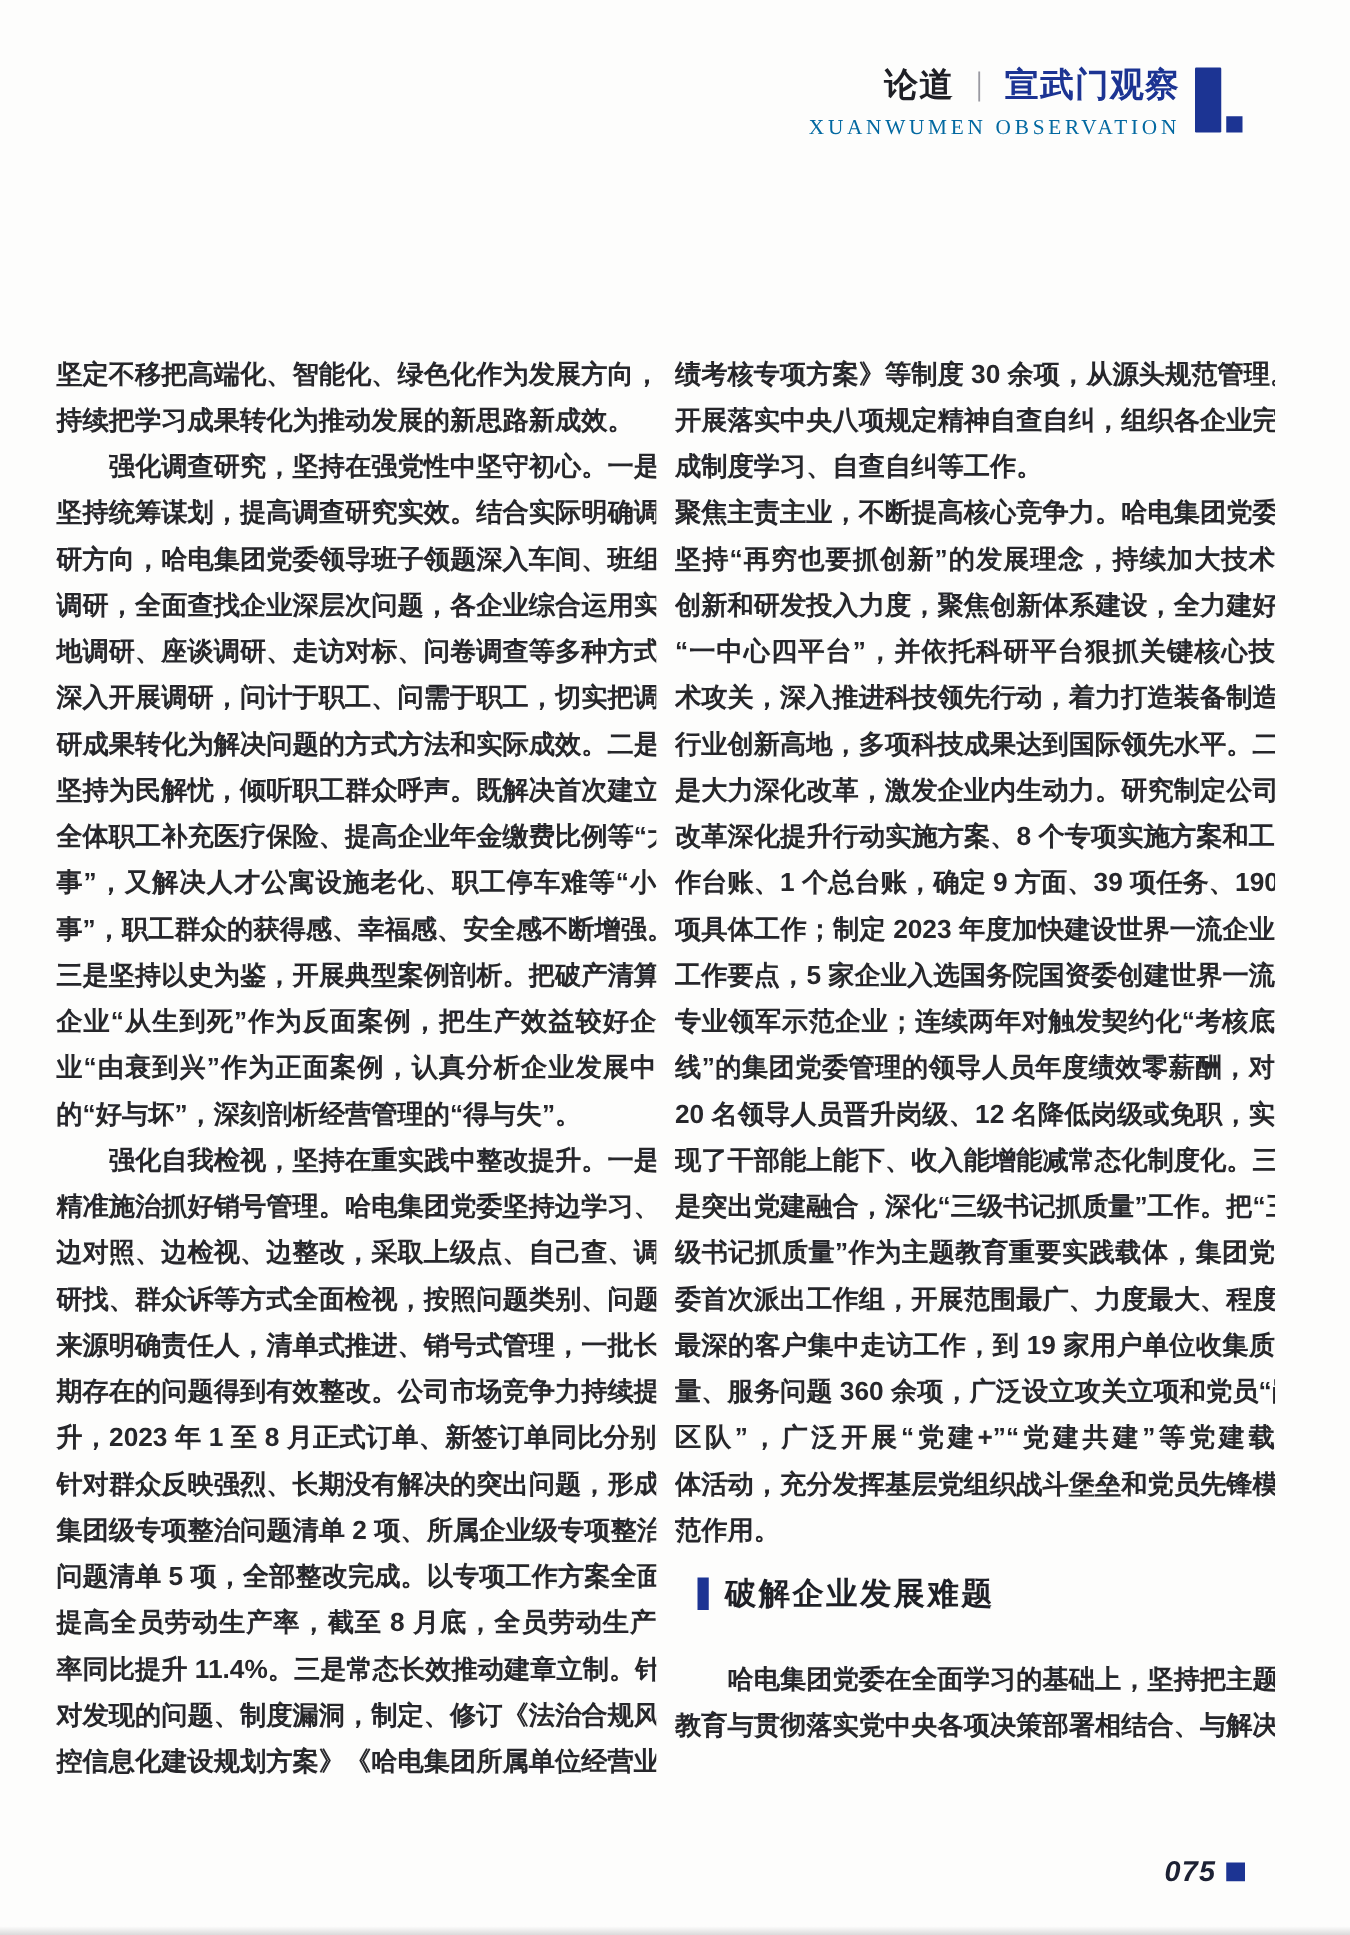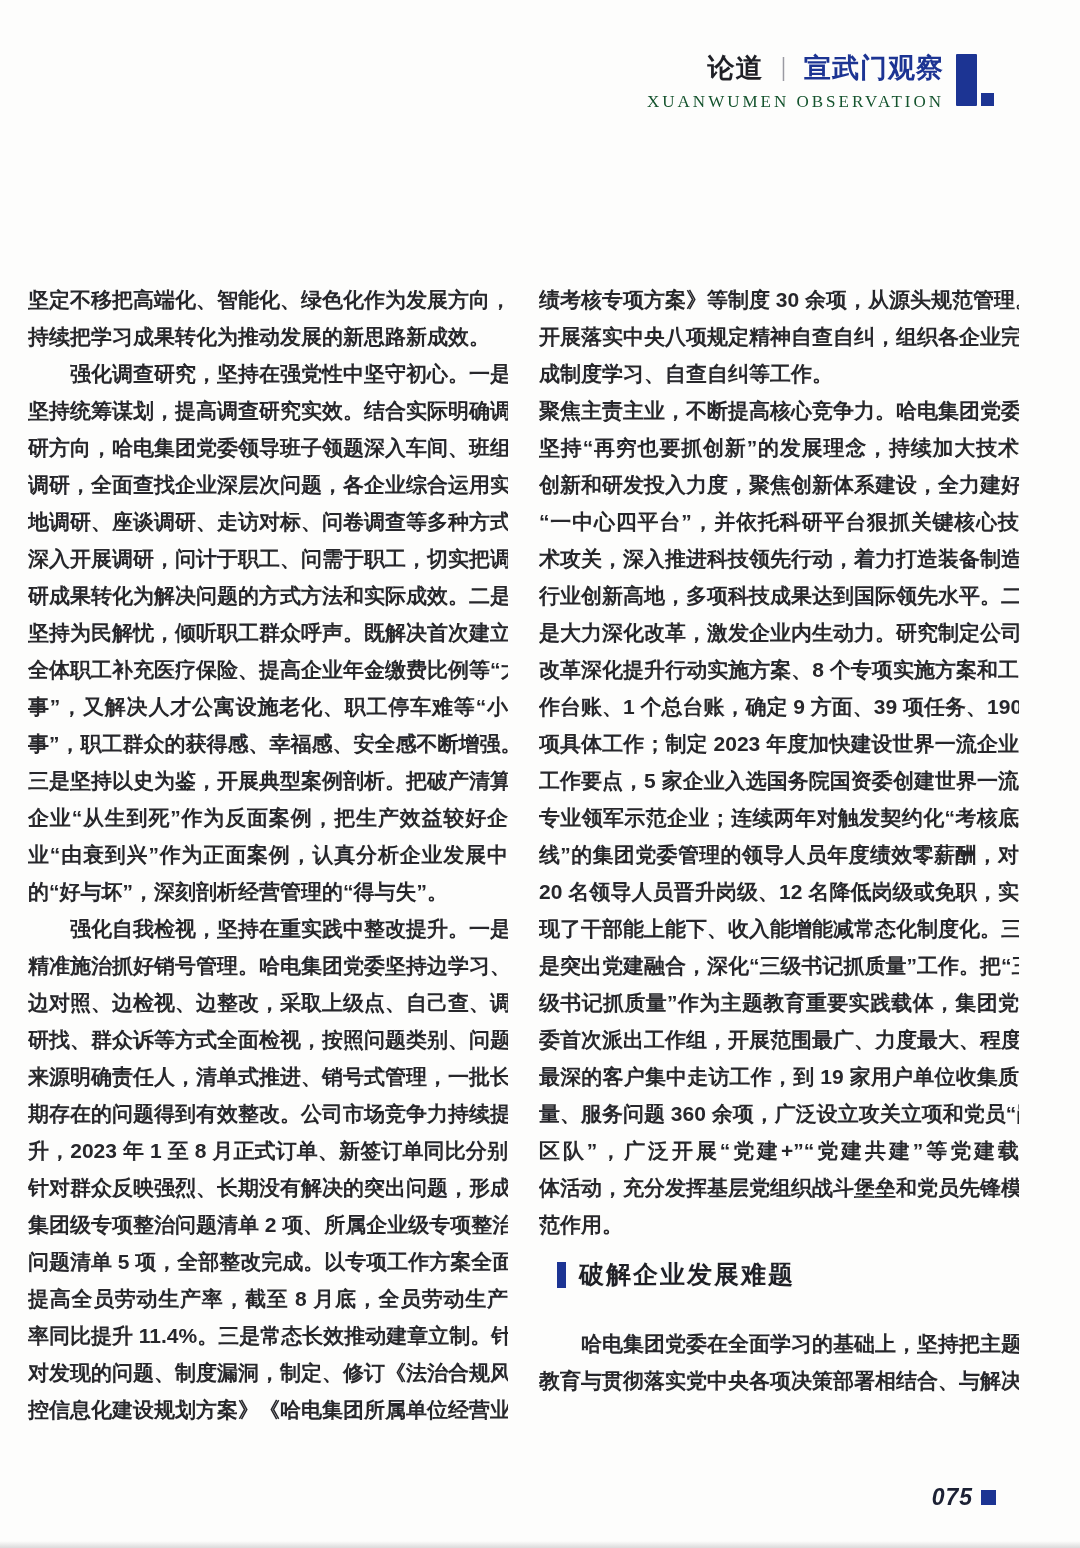--- a/index.html
+++ b/index.html
@@ -8,26 +8,26 @@
     background:#fdfdfc;
     font-family:"Liberation Sans","DejaVu Sans",sans-serif;
   }
   
   .header{position:absolute;top:50px;right:86px;display:flex;gap:12px;align-items:flex-start;}
   .header-text{text-align:right;}
   .header-line1{font-size:27px;font-weight:bold;letter-spacing:1px;color:#1f2026;white-space:nowrap;}
   .header-section{color:#1f2026;font-family:Liberation Serif, serif;}
   .header-divider{color:#9a9aa2;font-weight:400;font-size:24px;margin:0 8px;position:relative;top:-2px;}
   .header-title{color:#1c3493;}
-  .header-sub{font-family:"Liberation Serif","DejaVu Serif",serif;font-size:17px;letter-spacing:3px;color:#14532d;margin-top:6px;white-space:nowrap;}
+  .header-sub{font-family:"Liberation Serif","DejaVu Serif",serif;font-size:17px;letter-spacing:3px;color:#0369a1;margin-top:6px;white-space:nowrap;}
   .logo{display:flex;align-items:flex-end;gap:4px;padding-top:4px;}
   .logo-bar{width:21px;height:52px;background:#1c3493;border-radius:1px;}
   .logo-dot{width:13px;height:13px;background:#1c3493;}
   
-  .columns{position:absolute;top:281px;left:28px;display:flex;gap:31px;}
+  .columns{position:absolute;top:281px;left:45px;display:flex;gap:15px;}
   .col{width:480px;}
   .line{
     height:37px;line-height:37px;font-size:21px;font-weight:600;color:#27272b;
     text-align:justify;text-align-last:justify;white-space:nowrap;overflow:hidden;
   }
   .line.pend{text-align-last:left;}
   
   .section-heading{display:flex;align-items:center;gap:13px;margin-top:13px;height:37px;padding-left:18px;}
   .sh-bar{width:9px;height:26px;background:#1c3493;}
   .sh-text{font-size:25px;font-weight:bold;color:#1f2026;letter-spacing:2px;white-space:nowrap;}

